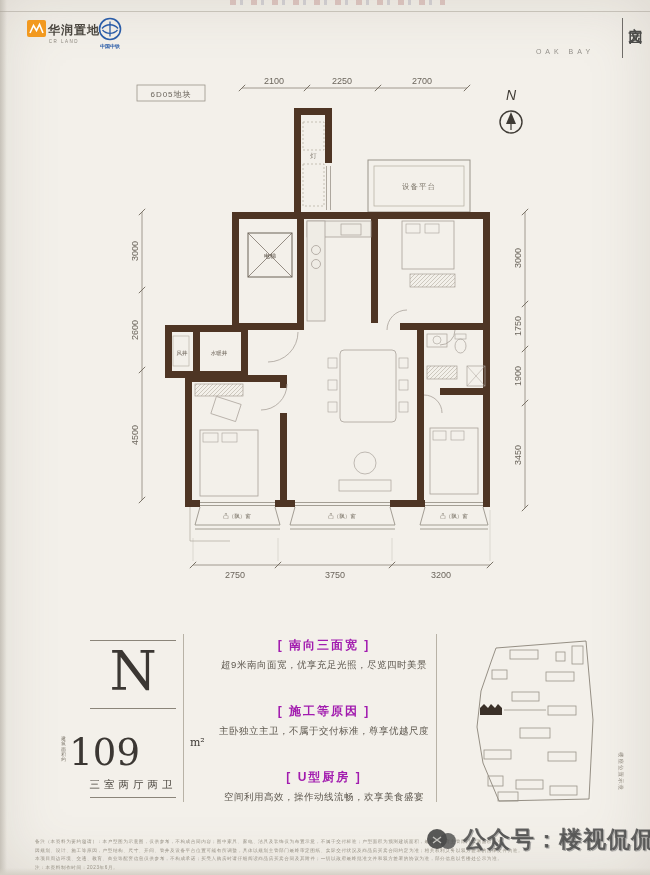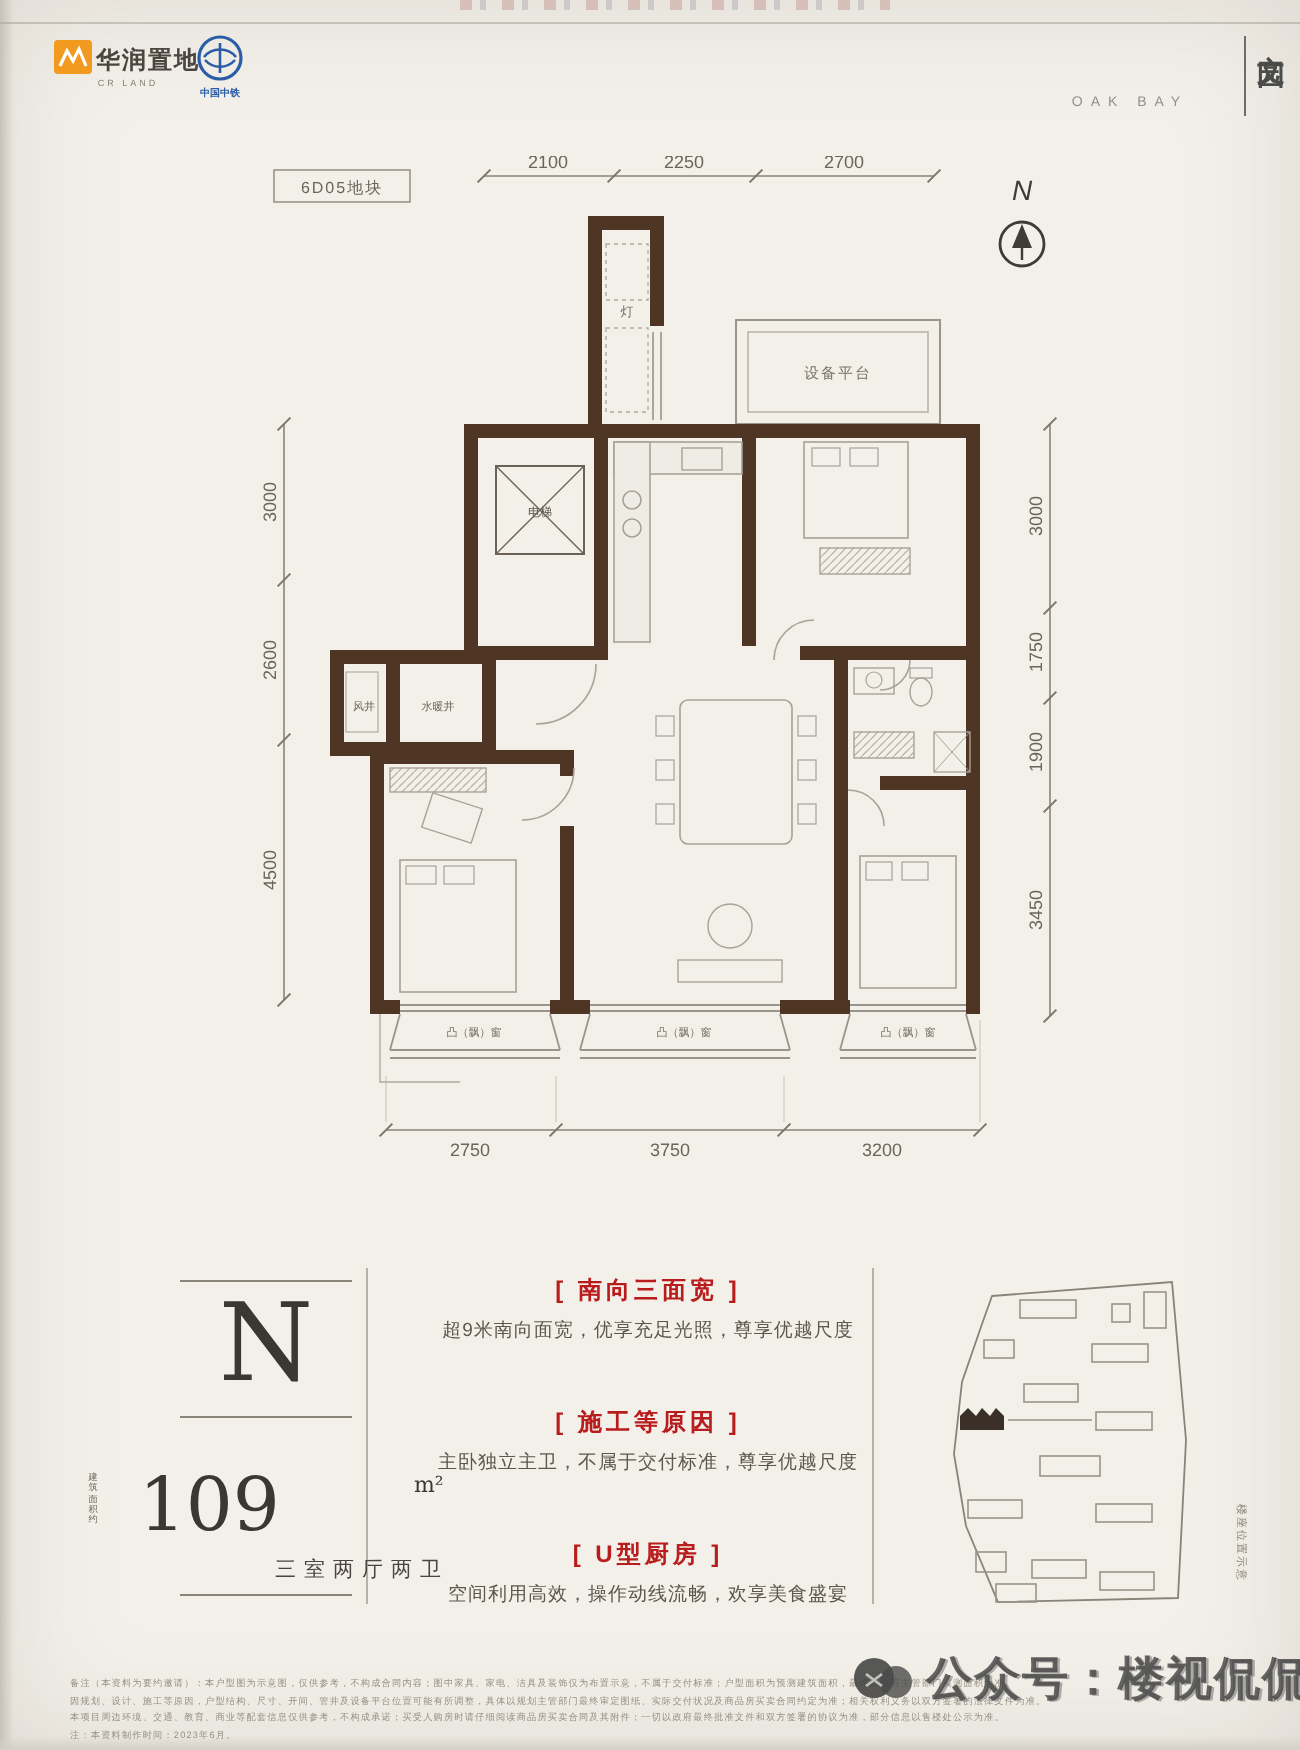--- a/index.html
+++ b/index.html
@@ -19,28 +19,28 @@
   .crec-box{left:96px;top:17px;}
   .crec-name{left:93px;top:43px;width:34px;text-align:center;font-size:5px;color:#2a5ca8;font-weight:bold;}
   .title-cn{left:515px;top:14px;font-size:30px;font-weight:bold;color:#4b4b49;letter-spacing:5px;white-space:nowrap;}
   .title-en{left:515px;top:48px;width:100px;text-align:center;font-size:7px;letter-spacing:4px;color:#93908a;}
   .title-bar{left:622px;top:18px;width:1px;height:40px;background:#6f6c68;}
   .title-sub{left:627px;top:16px;height:46px;writing-mode:vertical-rl;font-size:14px;font-weight:bold;color:#4b4b49;letter-spacing:3px;}
   
   .vdiv{width:1px;background:#b8b2a6;}
   .lrule{width:86px;height:1px;background:#8b857a;}
   .unit-n{left:90px;top:642px;width:86px;text-align:center;font-family:"DejaVu Serif",serif;font-size:54px;color:#3b3733;line-height:60px;}
-  .area-row{left:86px;top:736px;width:94px;display:flex;align-items:flex-start;justify-content:center;gap:20px;}
+  .area-row{left:86px;top:736px;width:94px;display:flex;align-items:flex-start;justify-content:center;gap:3px;}
   .area-prefix{display:flex;flex-direction:column;gap:1px;padding-bottom:6px;}
   .area-prefix span{font-size:4.6px;color:#6b6458;letter-spacing:.5px;}
   .area-num{font-family:"DejaVu Serif",serif;font-size:37px;color:#3b3733;line-height:34px;}
   .area-unit{font-family:"DejaVu Serif",serif;font-size:11px;color:#3b3733;padding-bottom:16px;margin-left:47px;}
-  .layout-txt{left:88px;top:778px;width:90px;text-align:center;font-size:10.5px;letter-spacing:4px;color:#4a453e;white-space:nowrap;margin-left:48px;}
+  .layout-txt{left:88px;top:778px;width:90px;text-align:center;font-size:10.5px;letter-spacing:4px;color:#4a453e;white-space:nowrap;}
   .feat{left:202px;width:244px;text-align:center;}
-  .feat-title{font-size:12px;font-weight:bold;color:#b91c1c;letter-spacing:2px;}
+  .feat-title{font-size:12px;font-weight:bold;color:#a21caf;letter-spacing:2px;}
   .feat-desc{font-size:9.5px;color:#5d574e;letter-spacing:.5px;white-space:nowrap;}
   
   .disclaimer{left:35px;top:838px;width:585px;color:#969084;font-size:4.6px;line-height:8.5px;letter-spacing:.6px;filter:blur(.25px);}
   .watermark{left:425px;top:824px;display:flex;align-items:center;gap:4px;filter:blur(.3px);}
   .watermark-text{font-size:23px;font-weight:bold;color:rgba(70,70,70,.82);letter-spacing:1px;white-space:nowrap;text-shadow:1.3px .6px 0 rgba(115,115,115,.55);}
   svg text{font-family:"Liberation Sans",sans-serif;}
 </style>
 </head>
 <body>
 
@@ -292,21 +292,21 @@
       <span>建筑</span>
       <span>面积约</span>
     </span>
     <span class="area-num">109</span>
     <span class="area-unit">m²</span>
   </div>
   <div class="abs layout-txt">三室两厅两卫</div>
   <div class="abs lrule" style="left:90px;top:797px;"></div>
 
   <div class="abs feat feat-title" style="top:637px;">[ 南向三面宽 ]</div>
-  <div class="abs feat feat-desc" style="top:659px;">超9米南向面宽，优享充足光照，尊享优越尺度</div>
+  <div class="abs feat feat-desc" style="top:659px;">超9米南向面宽，优享充足光照，尽览四时美景</div>
   <div class="abs feat feat-title" style="top:703px;">[ 施工等原因 ]</div>
   <div class="abs feat feat-desc" style="top:725px;">主卧独立主卫，不属于交付标准，尊享优越尺度</div>
   <div class="abs feat feat-desc" style="top:791px;">空间利用高效，操作动线流畅，欢享美食盛宴</div>
   <div class="abs feat feat-title" style="top:769px;">[ U型厨房 ]</div>
 
   <svg class="abs" style="left:468px;top:634px;" width="160" height="172" viewBox="0 0 160 172">
     <path d="M28,14 L118,7 L125,86 L121,165 L31,167 L15,129 L9,93 L13,57 L23,28 Z" fill="none" stroke="#8a8378" stroke-width="0.9"></path>
     <g fill="none" stroke="#9a948a" stroke-width="0.8">
       <rect x="42" y="16" width="28" height="9"></rect>
         <rect x="88" y="18" width="9" height="9"></rect>

